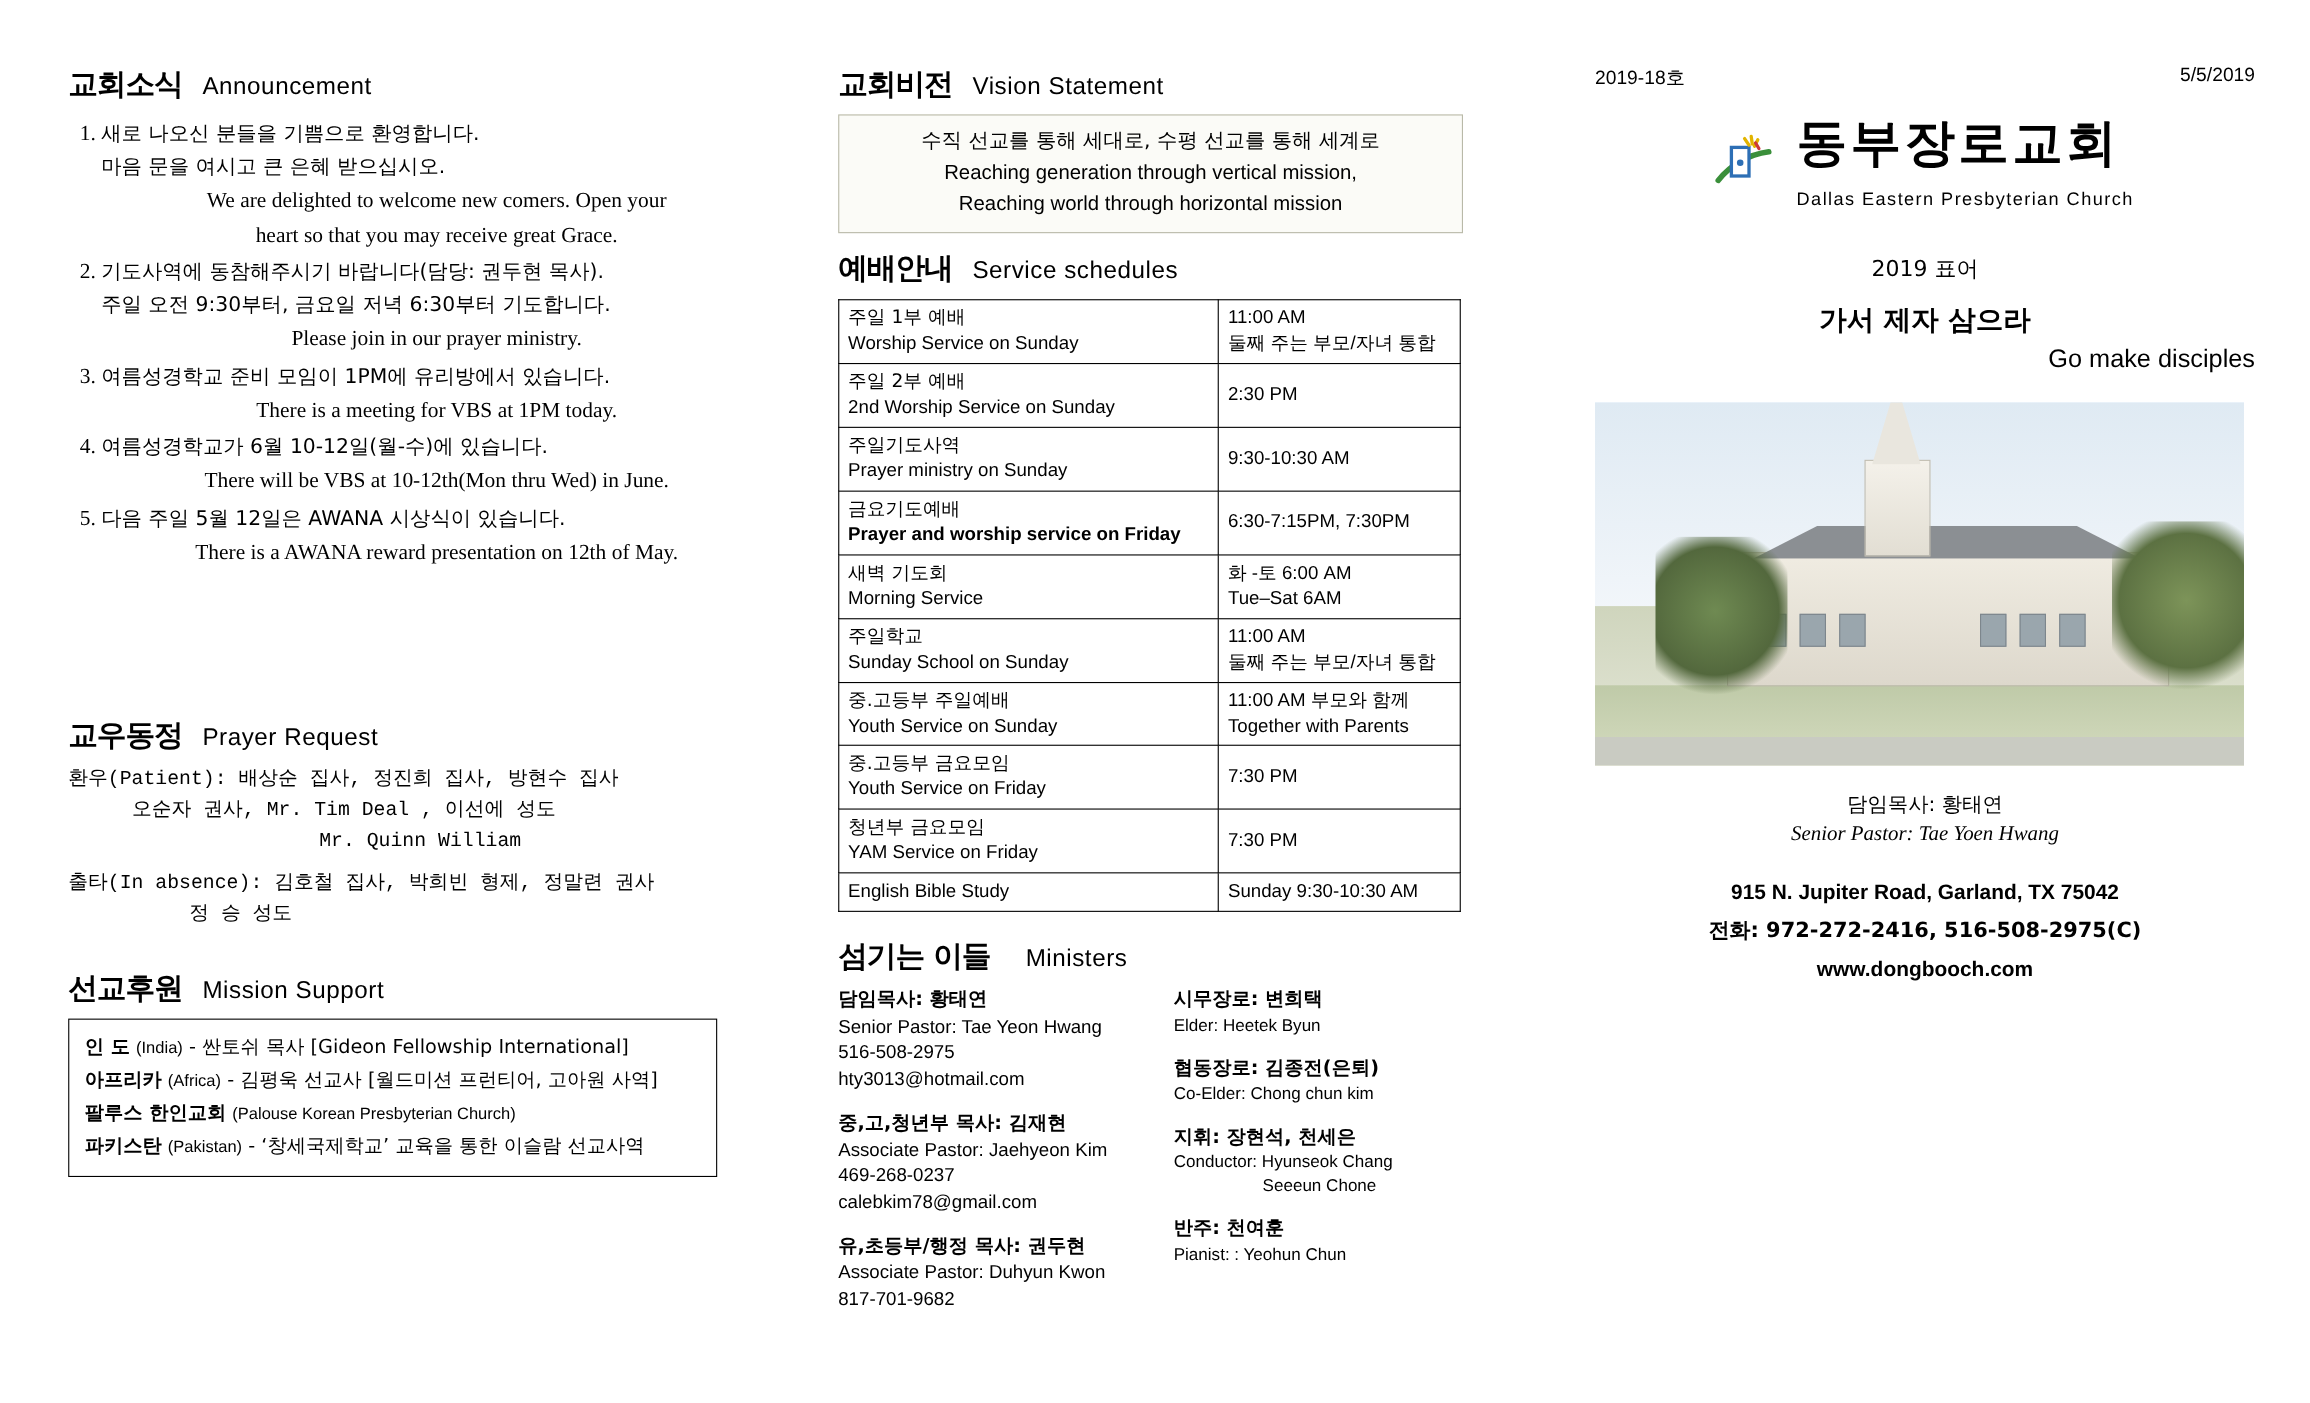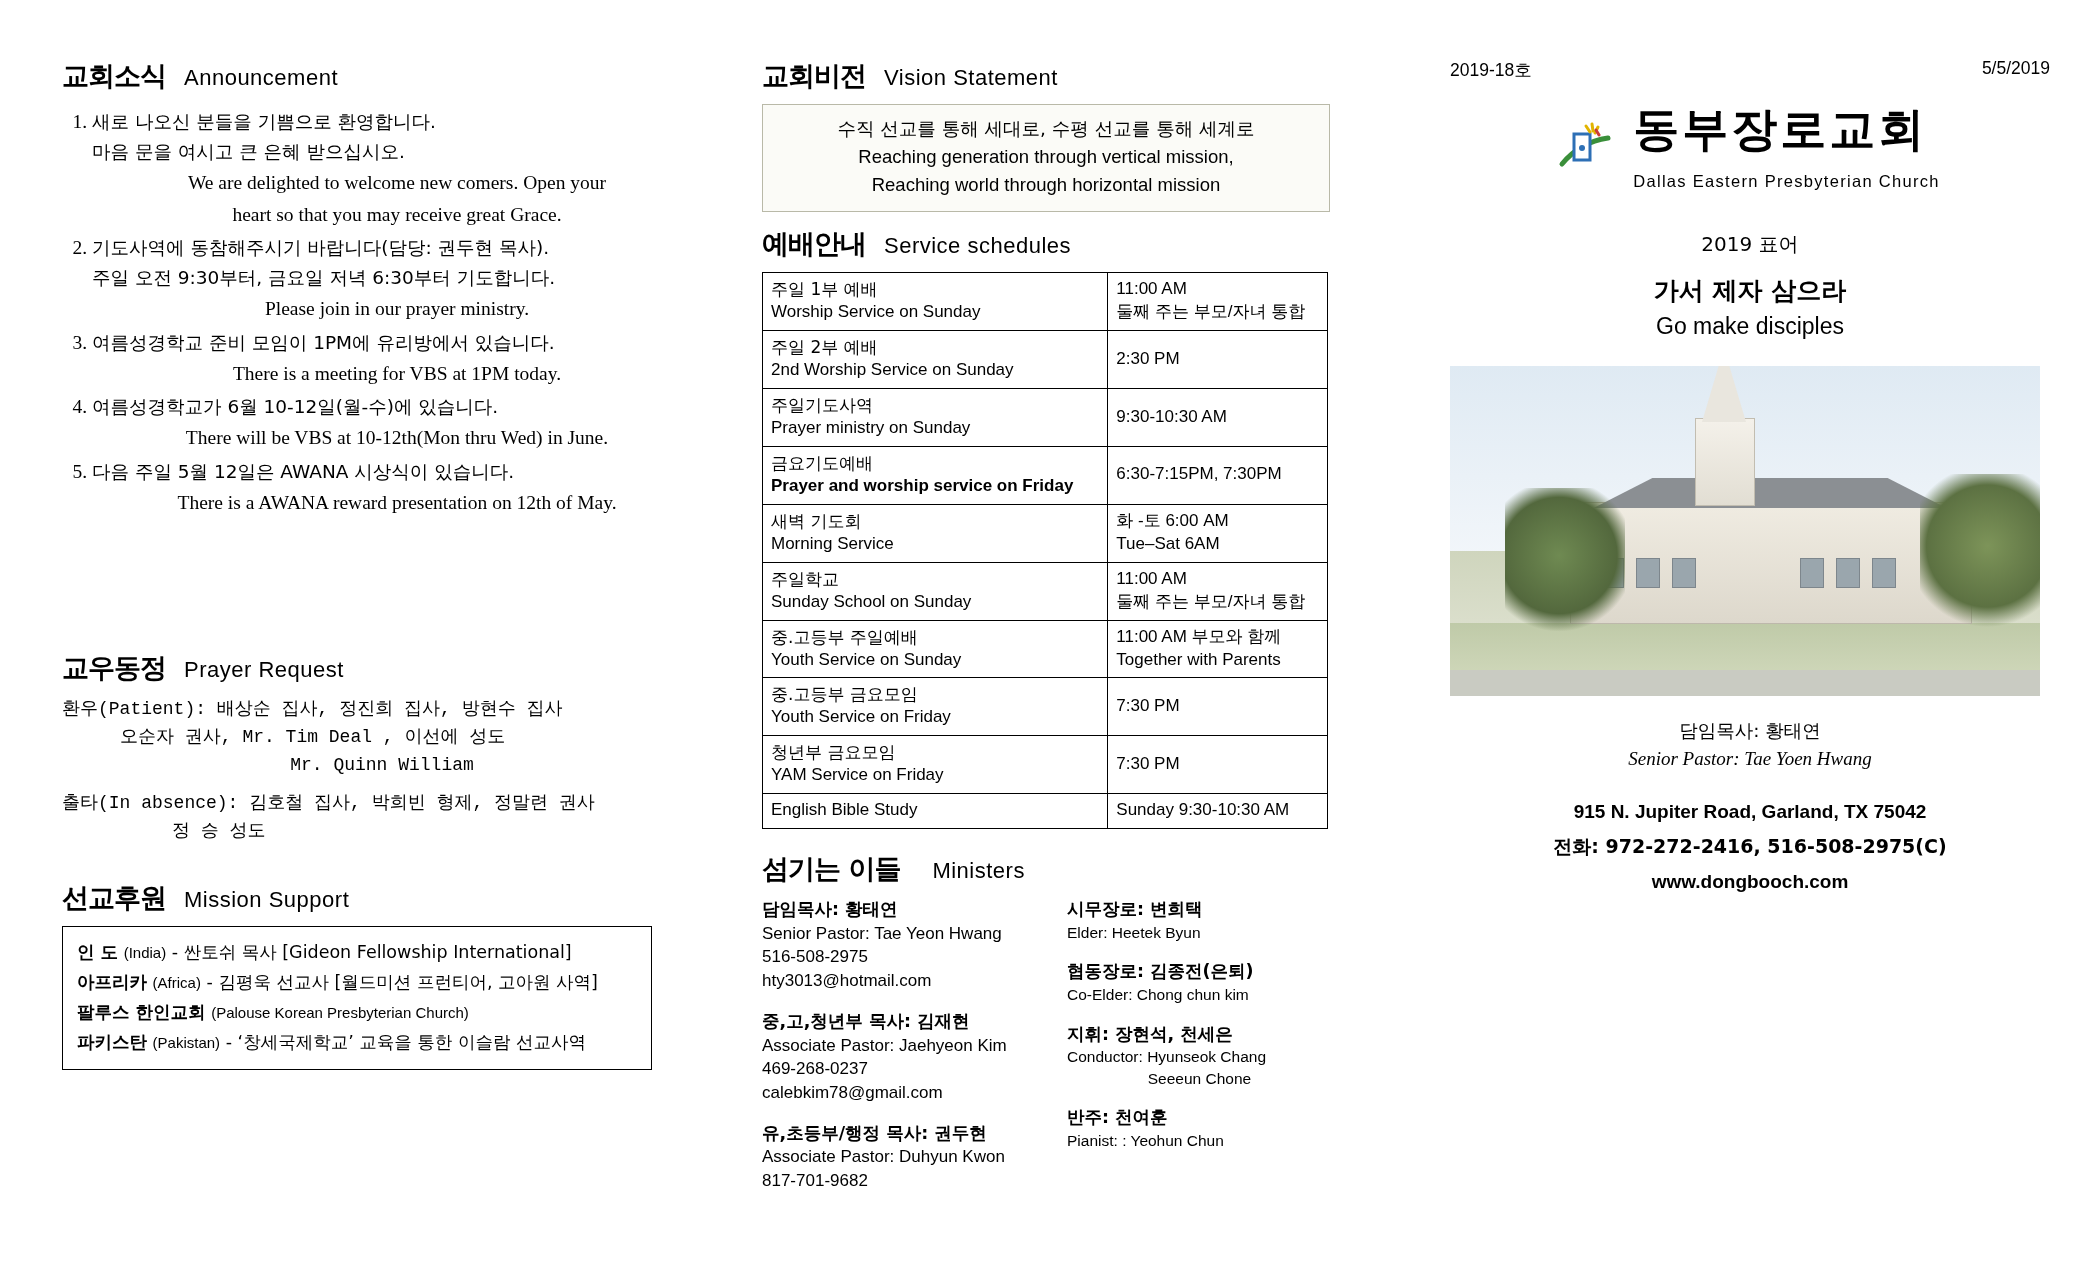--- a/index.html
+++ b/index.html
@@ -194,21 +194,21 @@
     margin-top: 40px;
   }
   .motto-ko {
     text-align: center;
     font-family: "DejaVu Sans", sans-serif;
     font-weight: bold;
     font-size: 25px;
     margin-top: 16px;
   }
   .motto-en {
-    text-align: center;
+    text-align: right;
     font-family: "Liberation Sans", sans-serif;
     font-size: 23px;
     margin-top: 6px;
   }
 
   .photo {
     margin-top: 26px;
     width: 590px;
     height: 330px;
     position: relative;

